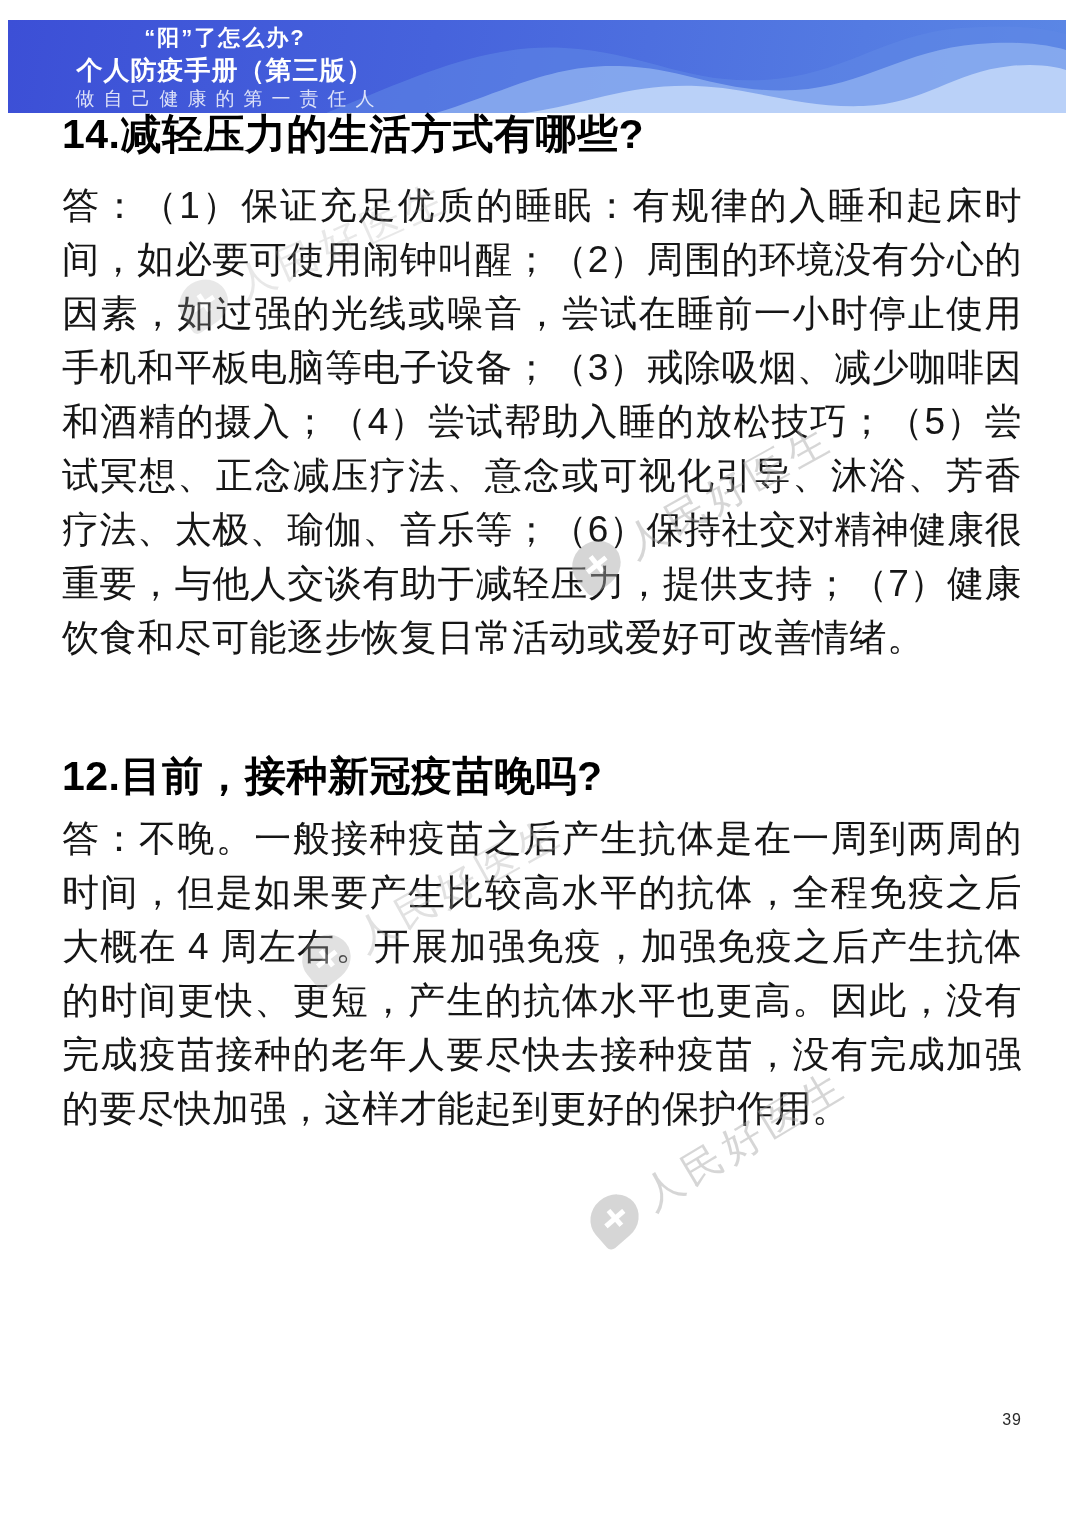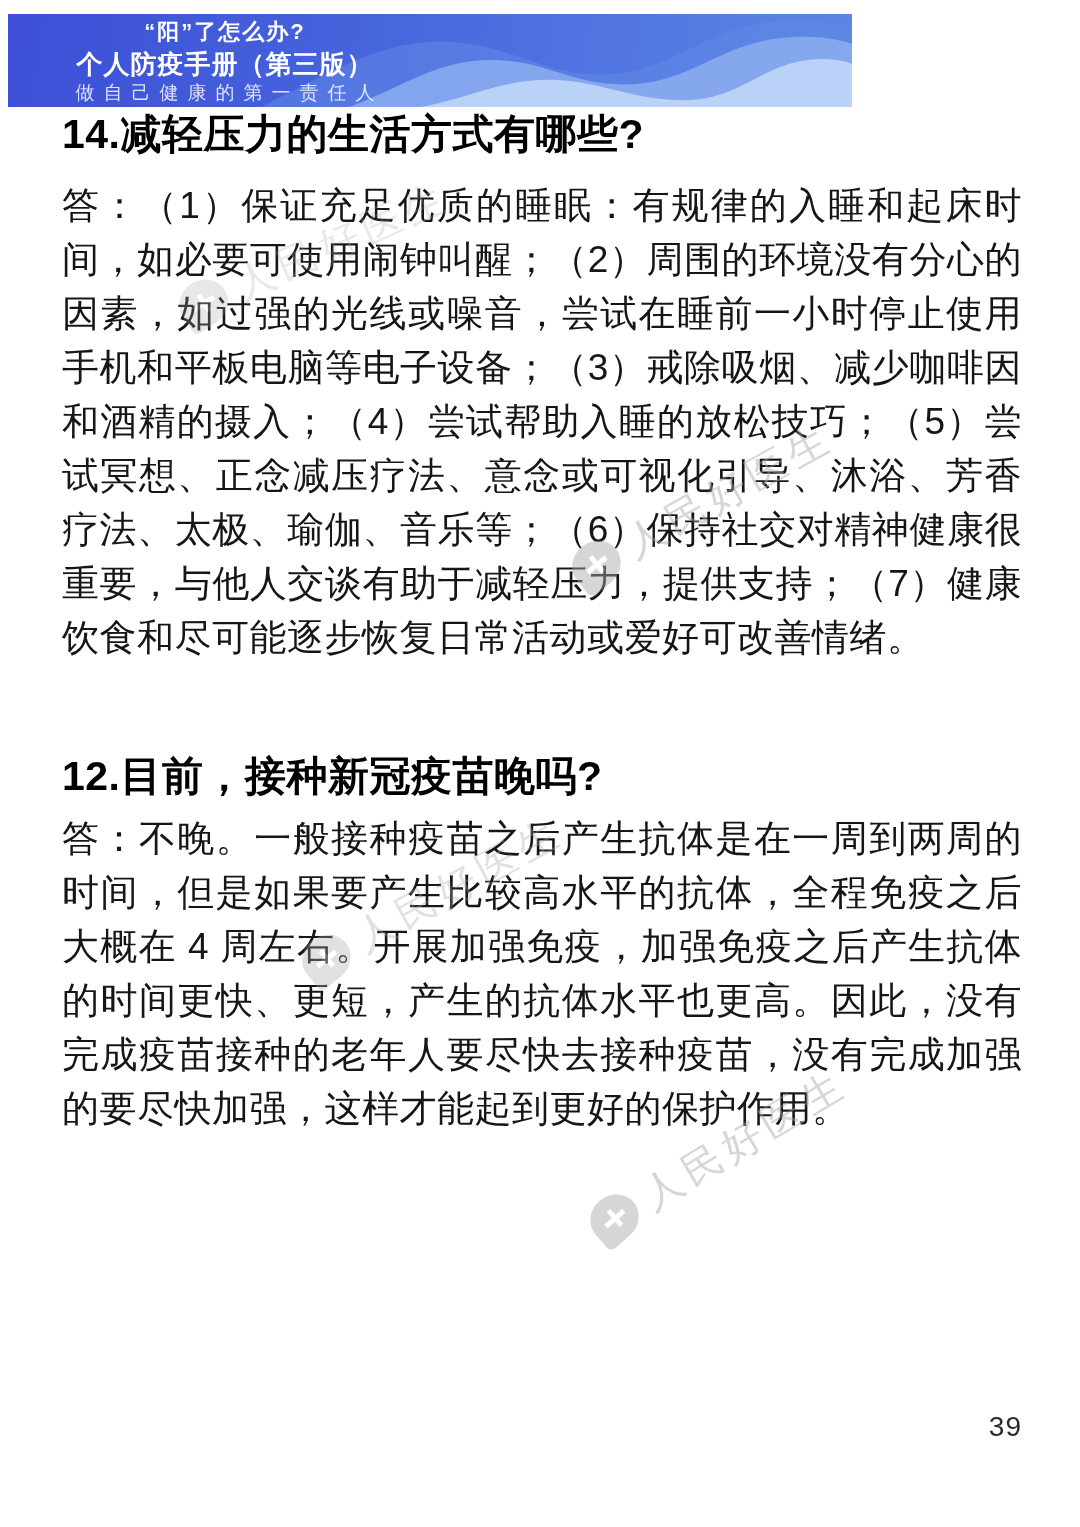--- a/index.html
+++ b/index.html
@@ -7,22 +7,22 @@
     position:relative;
     width:1080px; height:1527px;
     margin:0 auto;
     background:#ffffff;
     overflow:hidden;
     font-family:"Liberation Sans","DejaVu Sans",sans-serif;
   }
 
   
   .banner {
-    position:absolute; left:8px; top:14px;
-    width:844px; height:93px;
+    position:absolute; left:8px; top:20px;
+    width:1058px; height:93px;
     background:linear-gradient(100deg,#3c4fd6 0%,#4663dc 40%,#5b87e5 100%);
     overflow:hidden;
   }
   .banner-waves { position:absolute; inset:0; width:100%; height:100%; }
   .banner-textblock {
     position:absolute; left:22px; top:0; height:100%; width:390px;
     display:flex; flex-direction:column; justify-content:center; align-items:center;
     color:#ffffff; z-index:2; gap:1px;
   }
   .banner-tagline  { font-size:22px; font-weight:700; letter-spacing:2px; line-height:26px; }
@@ -69,21 +69,21 @@
     border-radius:2px;
   }
   .wm-1 { left:168px; top:226px;  transform:rotate(-24deg); opacity:0.26; }
   .wm-2 { left:556px; top:478px;  transform:rotate(-29deg); opacity:0.46; }
   .wm-3 { left:286px; top:872px;  transform:rotate(-29deg); opacity:0.34; }
   .wm-4 { left:572px; top:1128px; transform:rotate(-31deg); opacity:0.46; }
 
   
   .page-number {
     position:absolute; right:58px; top:1411px;
-    font-size:28px; color:#2b2b2b; letter-spacing:1px;
+    font-size:16px; color:#2b2b2b; letter-spacing:1px;
   }
 </style>
 </head>
 <body>
 
 <div class="page">
 
   <div class="banner">
     <svg class="banner-waves" viewBox="0 0 1064 93" preserveAspectRatio="none" aria-hidden="true">
       <path fill="#6189e6" fill-opacity="0.55" d="M320,93 C420,52 480,24 560,28 C640,32 680,64 760,60 C840,56 880,14 958,8 C1010,4 1042,8 1064,14 L1064,93 Z"></path>

